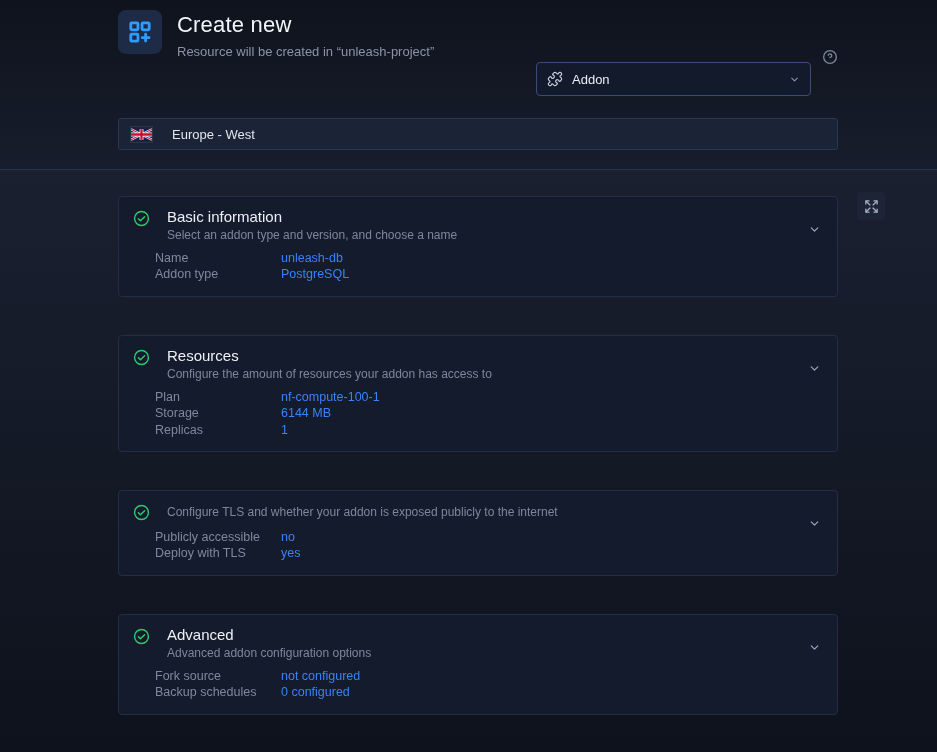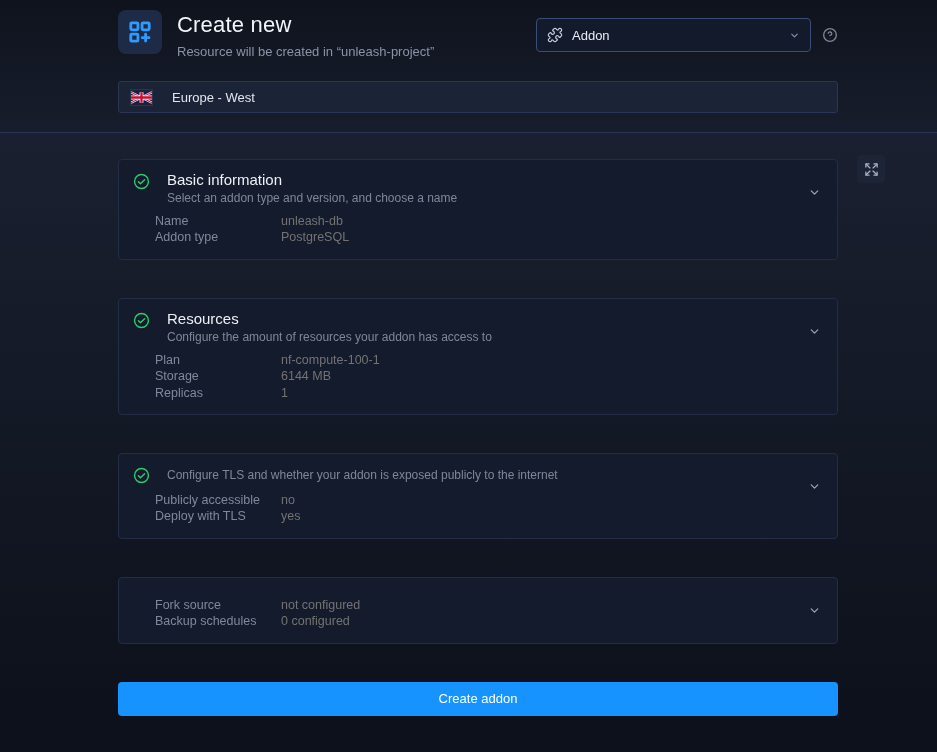--- a/index.html
+++ b/index.html
@@ -25,21 +25,21 @@
     background:#1d2b47; border-radius:8px;
     display:flex; align-items:center; justify-content:center;
   }
   .header-text { margin-left:15px; padding-top:2px; }
   .page-title { font-size:22px; font-weight:500; color:#f2f5f9; letter-spacing:.2px; }
   .page-subtitle { font-size:13px; color:#8a93a8; margin-top:6px; }
   .header-right { margin-left:auto; display:flex; align-items:center; gap:11px; margin-top:8px; }
   .type-select {
     width:275px; height:30px;
     background:#131a2b; border:1px solid #3c4c78; border-radius:4px;
-    display:flex; align-items:center; padding:16px 10px; cursor:pointer;
+    display:flex; align-items:center; padding:16px 10px; cursor:pointer;margin-top:44px;
   }
   .type-select-label { font-size:13px; color:#e8ecf3; margin-left:9px; }
   .type-select-chev { margin-left:auto; display:flex; }
   .help-btn { background:none; border:none; cursor:pointer; display:flex; padding:0; }
 
   .region-bar {
     width:720px; height:32px; margin:22px 0 0 118px;
     background:#1b2336; border:1px solid #2b3554; border-radius:3px;
     display:flex; align-items:center; padding:0 12px; gap:20px; cursor:pointer;
   }
@@ -70,21 +70,21 @@
   .head-text { margin-left:17px; }
   .card-title { font-size:15px; font-weight:500; color:#edf0f5; line-height:17px; }
   .card-sub { font-size:12px; color:#7e8799; line-height:13px; margin-top:4px; }
   .chev-btn {
     position:absolute; right:14px; top:24px;
     background:none; border:none; cursor:pointer; display:flex; padding:2px;
   }
   .rows { margin:8px 0 2px 22px; }
   .row { display:flex; font-size:12.5px; line-height:16.4px; }
   .row-label { width:126px; flex:none; color:#7f889c; }
-  .row-value { color:#737373; }
+  .row-value { color:#3b82f6; }
 
   .submit-btn {
     display:block; width:720px; height:34px; margin-left:118px;
     background:#1793ff; color:#ffffff;
     border:none; border-radius:4px;
     font-family:"Liberation Sans",sans-serif; font-size:13px; font-weight:500;
     cursor:pointer;
   }
 </style>
 </head>
@@ -247,20 +247,32 @@
           <span class="row-value">no</span>
         </div>
         <div class="row">
           <span class="row-label">Deploy with TLS</span>
           <span class="row-value">yes</span>
         </div>
       </div>
     </section>
 
     <section class="card">
+      <div class="card-head">
+        <span class="check">
+          <svg width="17" height="17" viewBox="0 0 24 24" fill="none" stroke="#2ecb6e" stroke-width="2">
+            <circle cx="12" cy="12" r="9.8"></circle>
+            <polyline points="7.6 12.4 10.5 15.3 16.4 9.4" stroke-linecap="round" stroke-linejoin="round"></polyline>
+          </svg>
+        </span>
+        <div class="head-text">
+          <div class="card-title">Advanced</div>
+          <div class="card-sub">Advanced addon configuration options</div>
+        </div>
+      </div>
       <button class="chev-btn">
         <svg width="13" height="13" viewBox="0 0 24 24" fill="none" stroke="#9aa3b6" stroke-width="2.4" stroke-linecap="round" stroke-linejoin="round">
             <polyline points="6 9 12 15 18 9"></polyline>
           </svg>
       </button>
       <div class="rows">
         <div class="row">
           <span class="row-label">Fork source</span>
           <span class="row-value">not configured</span>
         </div>

